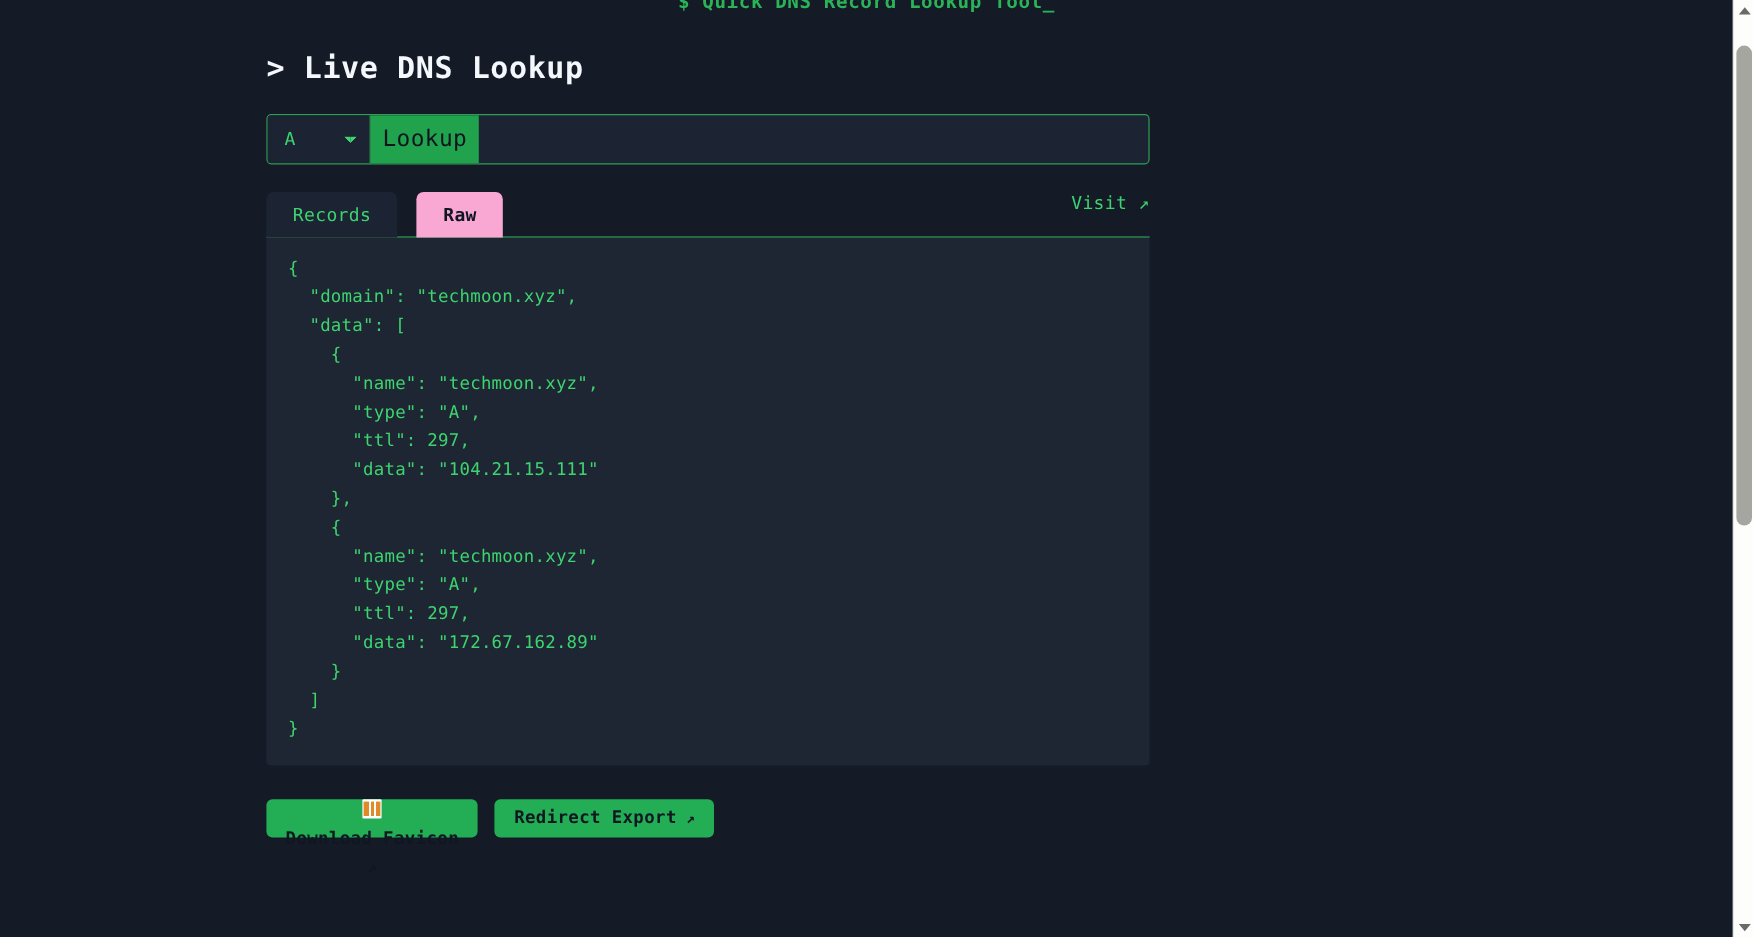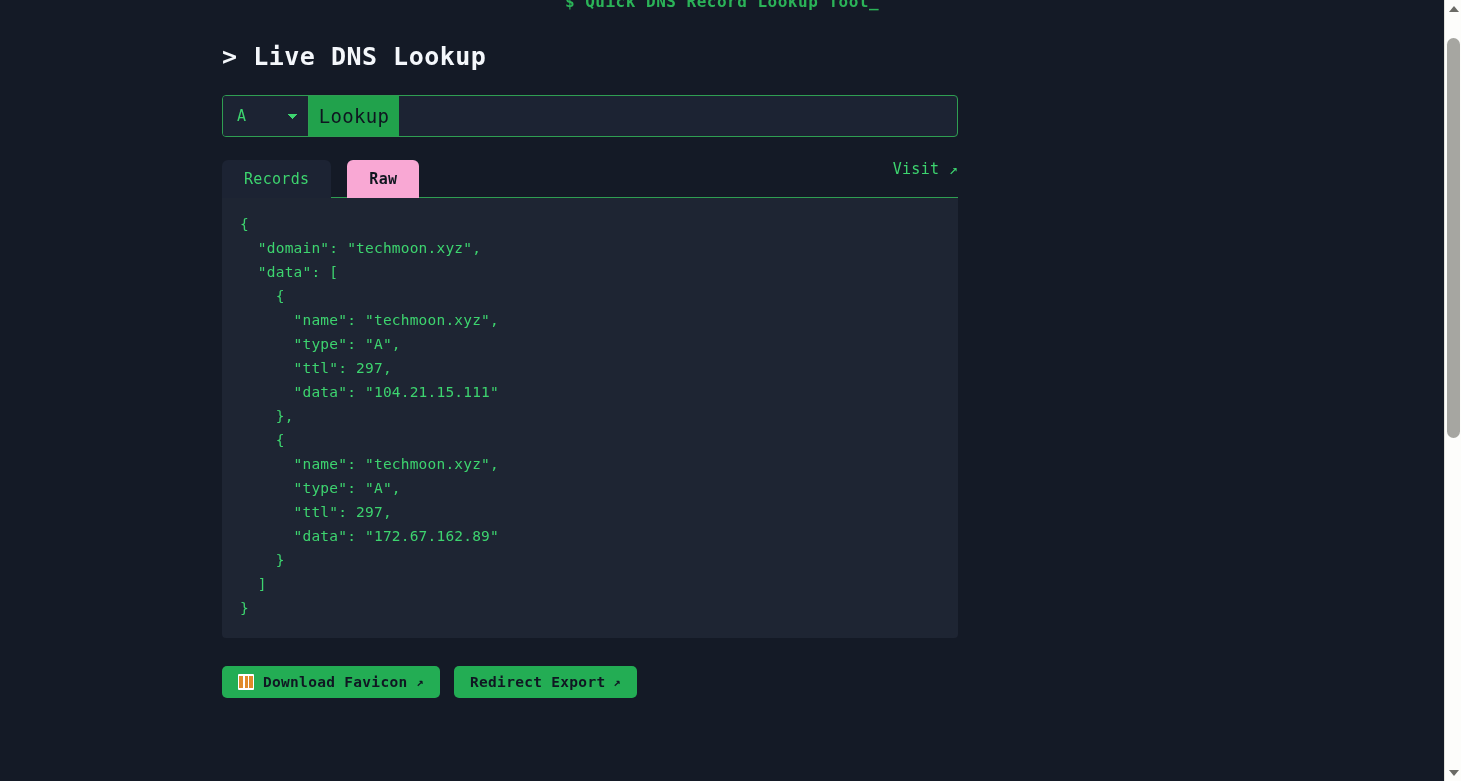--- a/index.html
+++ b/index.html
@@ -189,20 +189,21 @@
     height: 32px;
     padding: 0 16px;
     font-family: inherit;
     font-size: 14.5px;
     font-weight: 700;
     display: inline-flex;
     align-items: center;
     gap: 9px;
     cursor: pointer;
     letter-spacing: 0.3px;
+    flex-direction: column;
   }
 
   .favicon-img {
     width: 16px;
     height: 16px;
     display: inline-block;
     position: relative;
     background: #ffffff;
     border-radius: 1px;
     flex: 0 0 auto;

